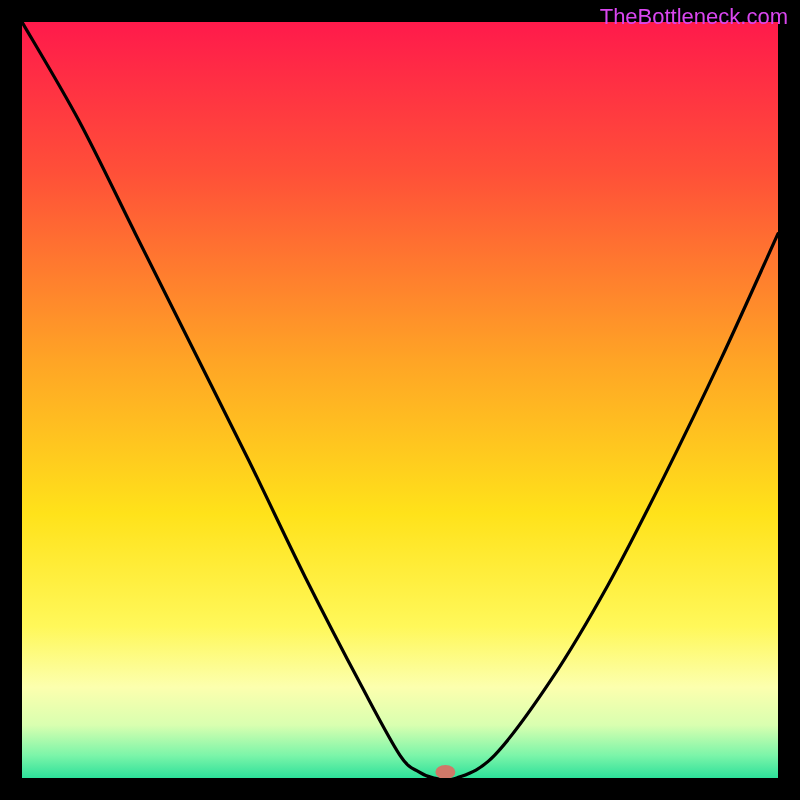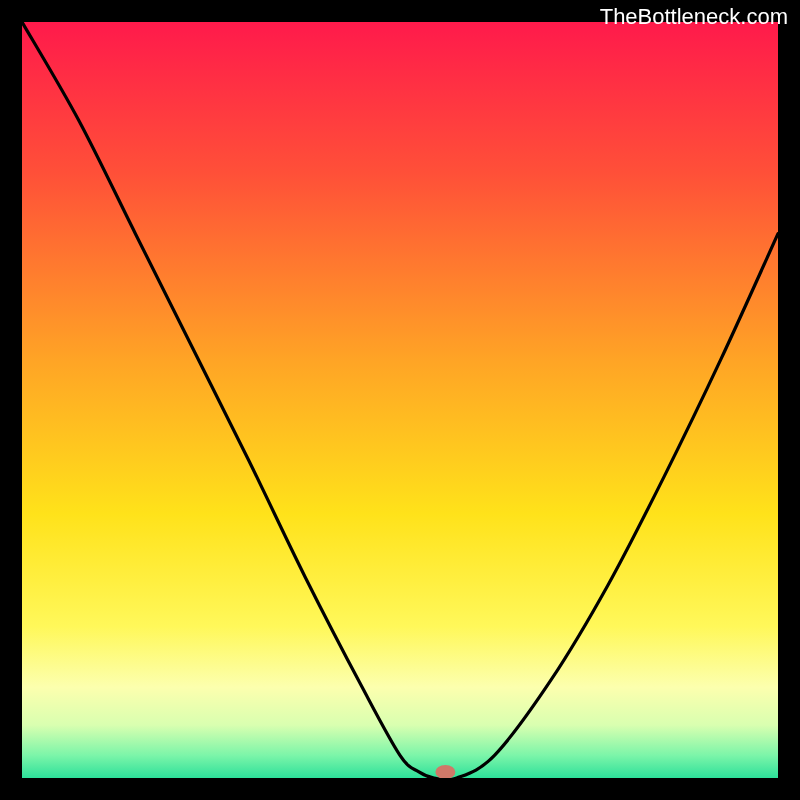--- a/index.html
+++ b/index.html
@@ -8,21 +8,21 @@
     width: 800px;
     height: 800px;
     background: #000;
     position: relative;
     font-family: Arial, Helvetica, sans-serif;
   }
   .watermark {
     position: absolute;
     top: 4px;
     right: 12px;
-    color: #ffffff;
+    color: #d946ef;
     font-size: 22px;
     z-index: 10;
   }
   .frame {
     position: absolute;
     left: 22px;
     top: 22px;
     width: 756px;
     height: 756px;
     background: #000;

